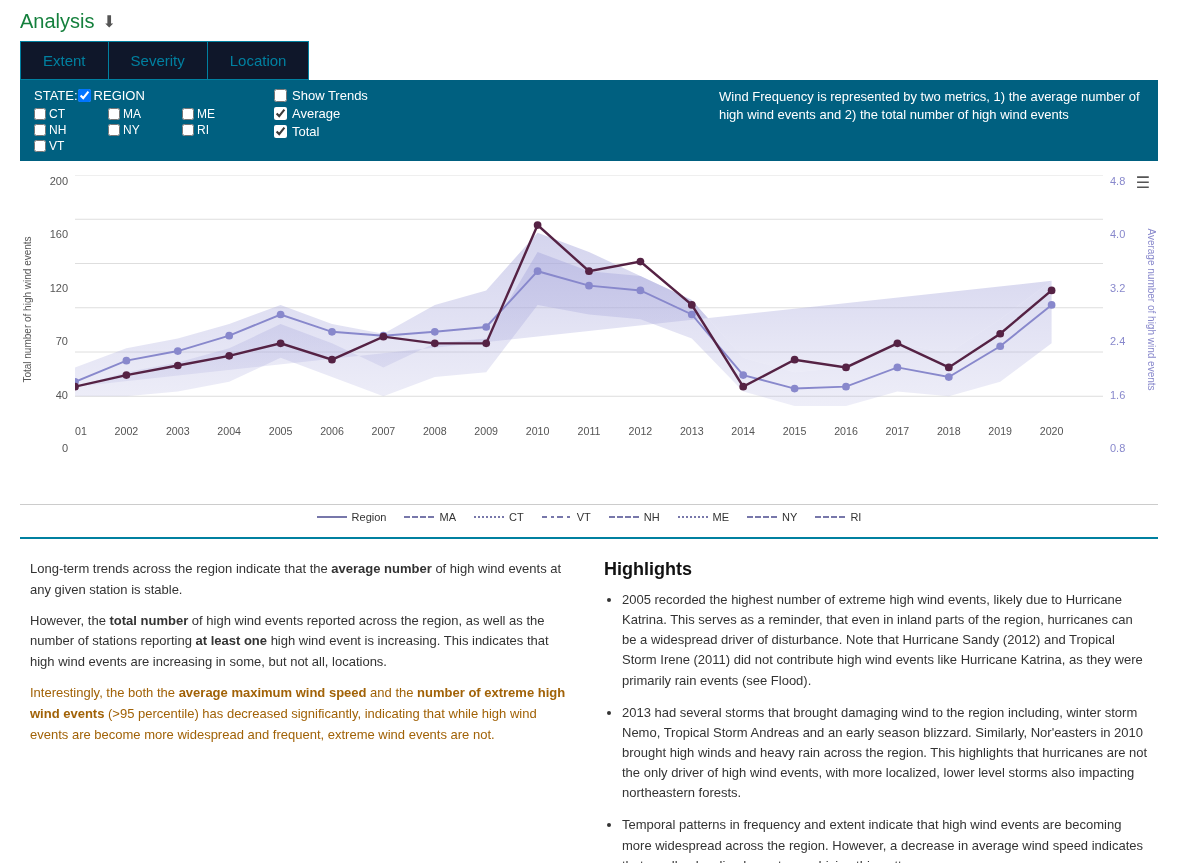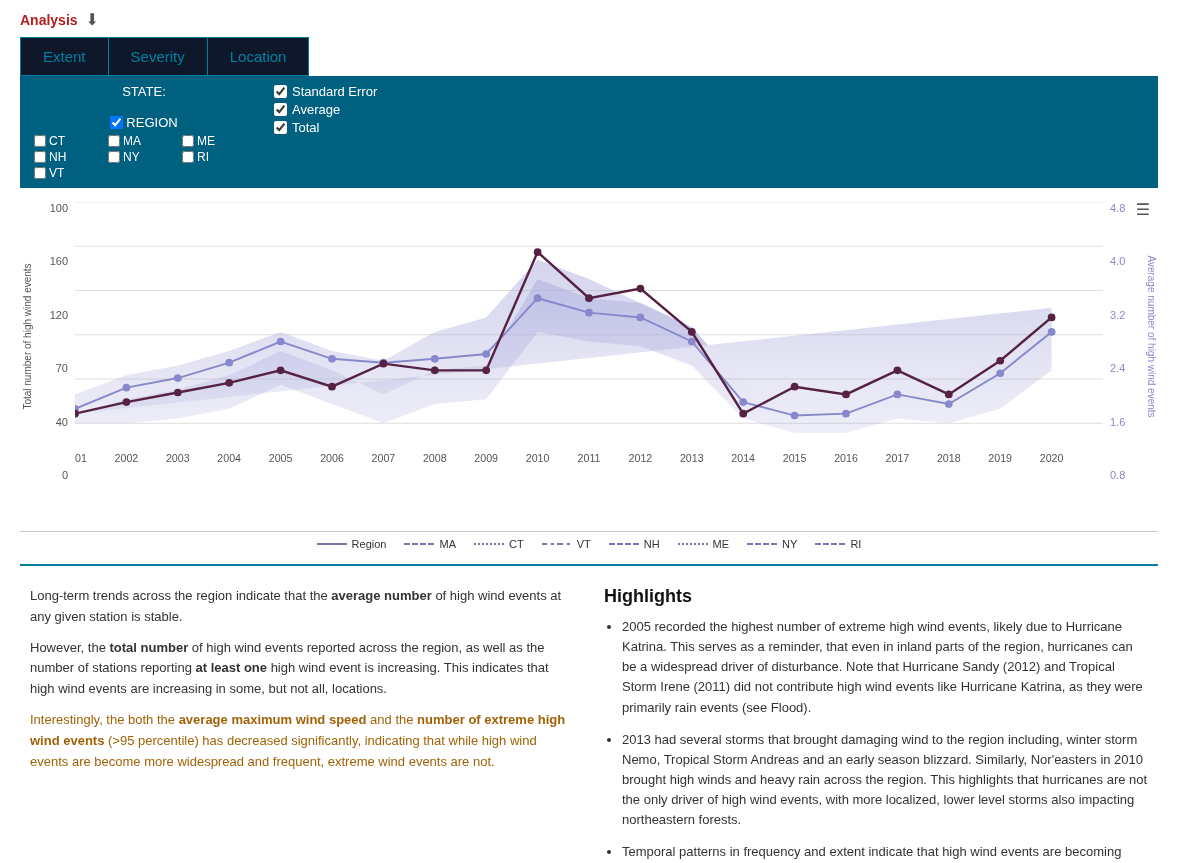--- a/index.html
+++ b/index.html
@@ -1,21 +1,21 @@
 <!DOCTYPE html>
 <html><head>
   <meta charset="utf-8">
   <style>
     * { box-sizing: border-box; margin: 0; padding: 0; }
     body { font-family: Arial, sans-serif; font-size: 13px; background: #fff; color: #333; width: 1178px; }
 
     .page { padding: 10px 20px; }
 
     .title-bar { display: flex; align-items: center; gap: 8px; margin-bottom: 8px; }
-    .title-bar h1 { font-size: 14px; font-weight: bold; color: #b91c1c; }
+    .title-bar h1 { font-size: 20px; font-weight: normal; color: #15803d; }
     .download-icon { font-size: 16px; color: #555; cursor: pointer; }
 
     .tabs { display: flex; border-bottom: none; }
     .tab {
       padding: 10px 22px;
       cursor: pointer;
       font-size: 15px;
       border: 1.5px solid #0080a0;
       color: #0080a0;
       background: #0f172a;
@@ -31,21 +31,21 @@
       background: #006080;
       color: #fff;
       display: flex;
       padding: 8px 14px;
       gap: 0;
     }
     .controls-left { flex: 0 0 auto; min-width: 220px; }
     .controls-center { flex: 1; padding-left: 20px; }
     .controls-right { flex: 1; padding-left: 20px; font-size: 13px; line-height: 1.4; }
 
-    .state-region-row { display: flex; align-items: center; gap: 16px; font-size: 13px; margin-bottom: 4px; flex-direction: column; }
+    .state-region-row { display: flex; align-items: center; gap: 0; font-size: 13px; margin-bottom: 4px; }
     .state-region-row label { display: flex; align-items: center; gap: 3px; }
     .state-region-row input[type=checkbox] { width: 13px; height: 13px; }
 
     .checkbox-grid { display: grid; grid-template-columns: repeat(3, 70px); gap: 2px 4px; font-size: 12px; }
     .checkbox-grid label { display: flex; align-items: center; gap: 3px; }
     .checkbox-grid input[type=checkbox] { width: 12px; height: 12px; }
 
     .option-row { display: flex; align-items: center; gap: 5px; margin-bottom: 3px; font-size: 13px; }
     .option-row input[type=checkbox] { width: 13px; height: 13px; accent-color: #fff; }
 
@@ -133,39 +133,42 @@
         <label><input type="checkbox" style=""> MA</label>
         <label><input type="checkbox" style=""> ME</label>
         <label><input type="checkbox" style=""> NH</label>
         <label><input type="checkbox" style=""> NY</label>
         <label><input type="checkbox" style=""> RI</label>
         <label><input type="checkbox" style=""> VT</label>
       </div>
     </div>
     <div class="controls-center">
       <div class="option-row">
-        <input type="checkbox" checked="" style="">
-        <span>Standard Error</span>
+        <input type="checkbox" style="">
+        <span>Show Trends</span>
       </div>
       <div class="option-row">
         <input type="checkbox" checked="" style="">
         <span>Average</span>
       </div>
       <div class="option-row">
         <input type="checkbox" checked="" style="">
         <span>Total</span>
       </div>
     </div>
+    <div class="controls-right">
+      <span>Wind Frequency is represented by two metrics, 1) the average number of high wind events and 2) the total number of high wind events</span>
+    </div>
   </div>
 
   <div class="chart-container">
     <div class="menu-icon">☰</div>
 
     <div style="position:absolute;left:2px;top:10px;bottom:50px;width:50px;display:flex;flex-direction:column;justify-content:space-between;align-items:flex-end;padding-right:4px;font-size:11px;color:#555;">
-      <span>100</span>
+      <span>200</span>
       <span>160</span>
       <span>120</span>
       <span>70</span>
       <span>40</span>
       <span>0</span>
     </div>
     <div style="position:absolute;right:2px;top:10px;bottom:50px;width:50px;display:flex;flex-direction:column;justify-content:space-between;align-items:flex-start;padding-left:4px;font-size:11px;color:#8888cc;gap:14px;">
       <span>4.8</span>
       <span>4.0</span>
       <span>3.2</span>

